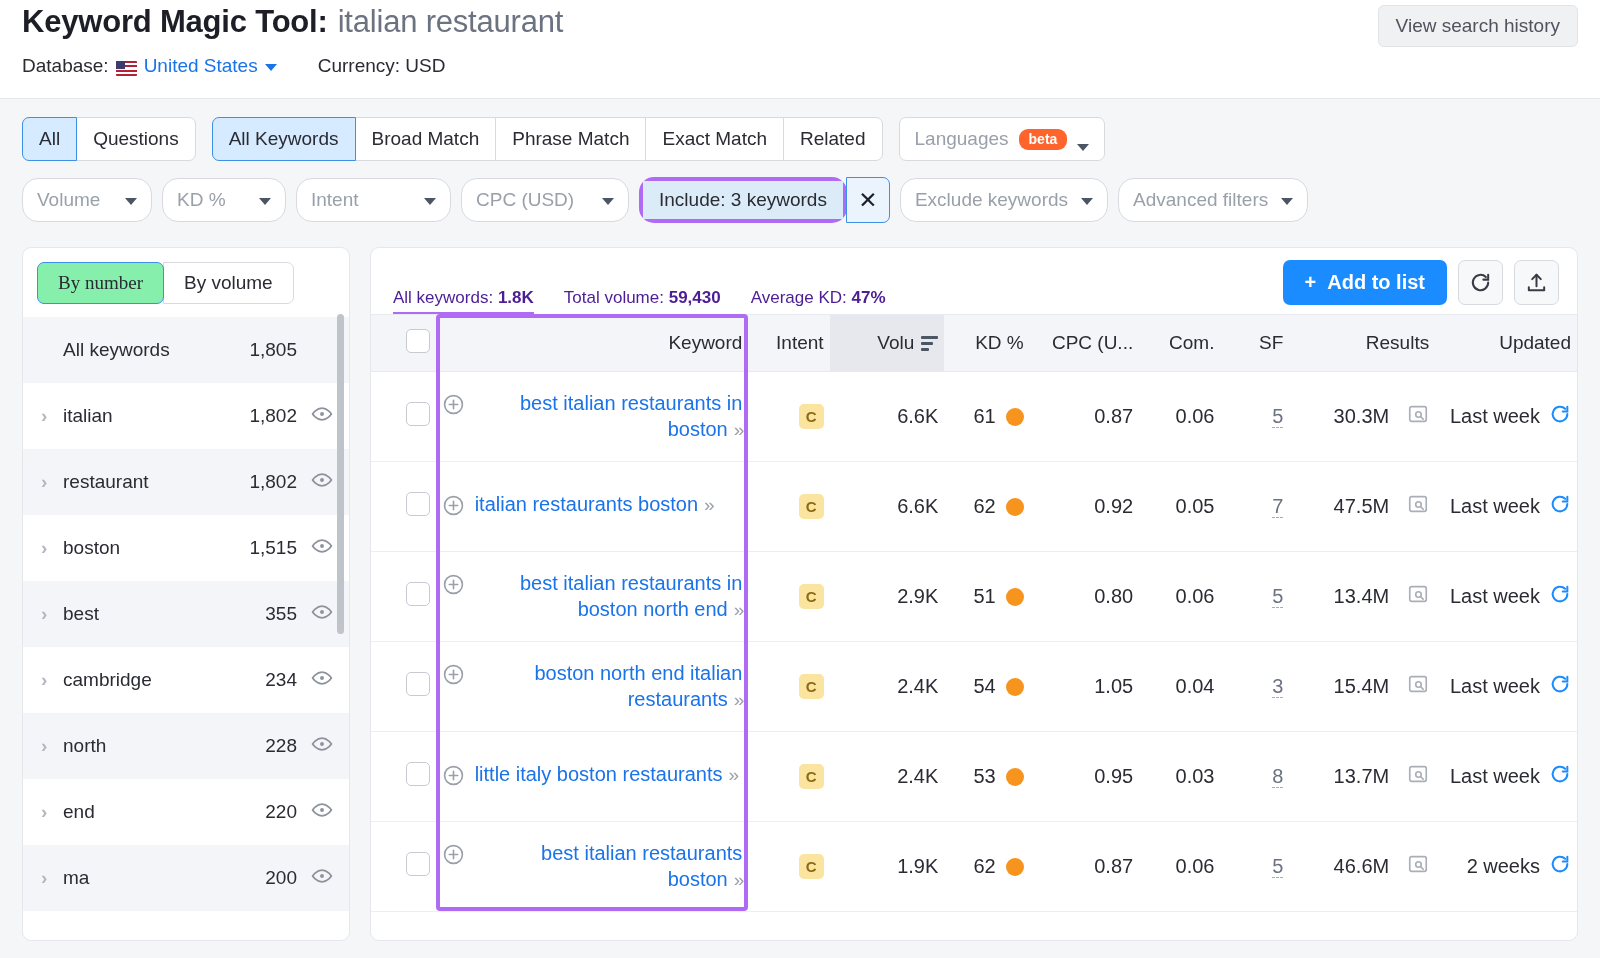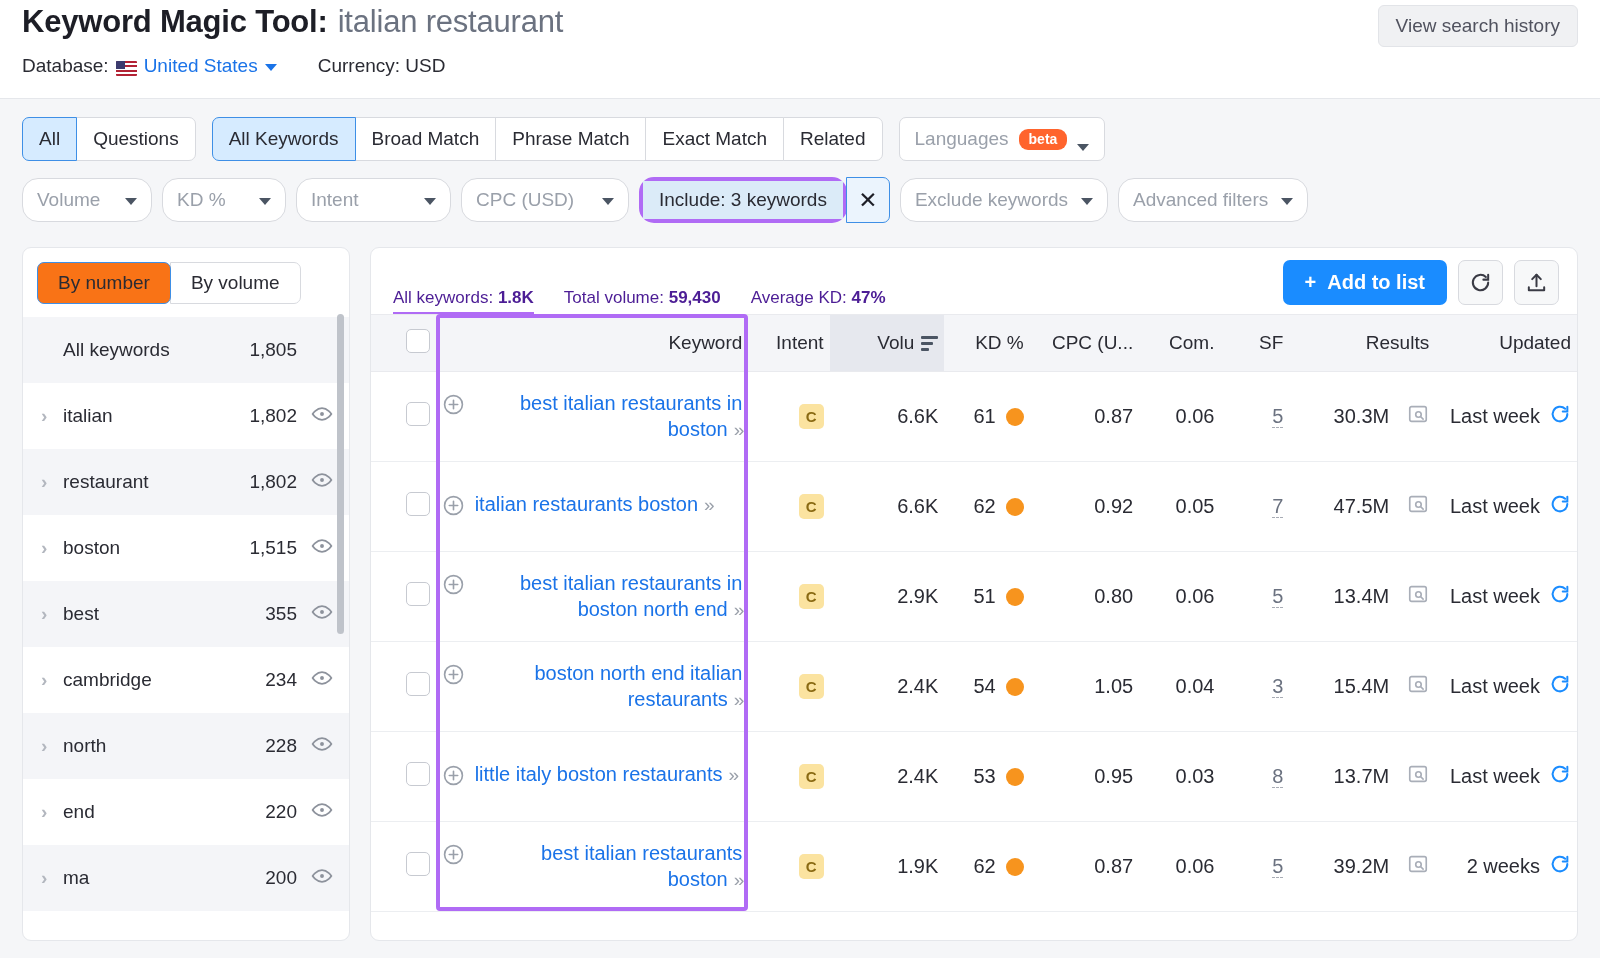--- a/index.html
+++ b/index.html
@@ -100,21 +100,21 @@
     overflow: hidden; position: relative; height: 694px;
   }
   .sidebar-toggle { padding: 14px 14px 13px; }
   .seg { display: inline-flex; border-radius: 7px; }
   .seg-btn {
     border: 1px solid #d8dadf; background: #fff; font-size: 19px; color: #2a2b33;
     padding: 9px 20px; cursor: pointer;
   }
   .seg-btn:first-child { border-radius: 7px 0 0 7px; }
   .seg-btn:last-child { border-radius: 0 7px 7px 0; margin-left: -1px; }
-  .seg-btn.active { background: #f97316; border-color: #3e8fe6; border-radius: 7px; position: relative; z-index: 2; }
+  .seg-btn.active { background: #86efac; border-color: #3e8fe6; border-radius: 7px; position: relative; z-index: 2; font-family: Liberation Serif, serif; }
 
   .sb-list { position: relative; }
   .sb-row {
     display: flex; align-items: center; height: 66px; padding: 0 16px 0 18px;
     font-size: 19px; color: #2a2b33; cursor: pointer;
   }
   .sb-row.shade { background: #f4f5f8; }
   .sb-arrow { width: 22px; color: #b3b7bf; font-size: 19px; font-weight: 700; flex: 0 0 22px; }
   .sb-label { flex: 1; }
   .sb-count { color: #2a2b33; margin-right: 14px; }
@@ -639,21 +639,21 @@
               <td class="c-intent"><span class="badge-c">C</span></td>
               <td class="c-vol">1.9K</td>
               <td class="c-kd"><span class="kd-cell">
                   <span>62</span>
                   <span class="kd-dot"></span>
                 </span></td>
               <td class="c-cpc">0.87</td>
               <td class="c-com">0.06</td>
               <td class="c-sf"><span class="sf-val">5</span></td>
               <td class="c-res"><span class="res-cell">
-                  <span>39.2M</span>
+                  <span>46.6M</span>
                   <span><svg width="22" height="22" viewBox="0 0 24 24" fill="none" stroke="#a9aeb8" stroke-width="1.8">
                       <rect x="3" y="4" width="18" height="16" rx="2"></rect>
                       <circle cx="12.5" cy="12.5" r="3"></circle>
                       <path d="m15 15 2.6 2.6" stroke-linecap="round"></path>
                     </svg></span>
                 </span></td>
               <td class="c-upd"><span class="upd-cell">
                   <span>2 weeks</span>
                   <span><svg width="22" height="22" viewBox="0 0 24 24" fill="none" stroke="#1a8cff" stroke-width="2.2" stroke-linecap="round">
                       <path d="M20 12a8 8 0 1 1-2.4-5.7"></path>

